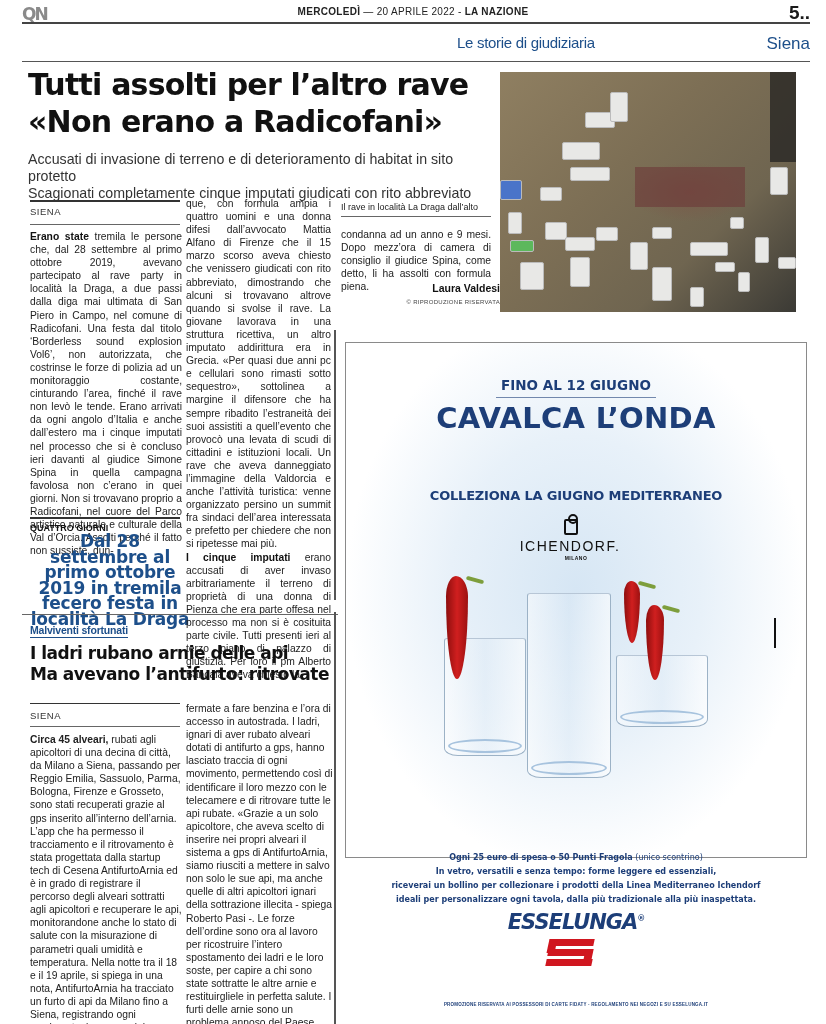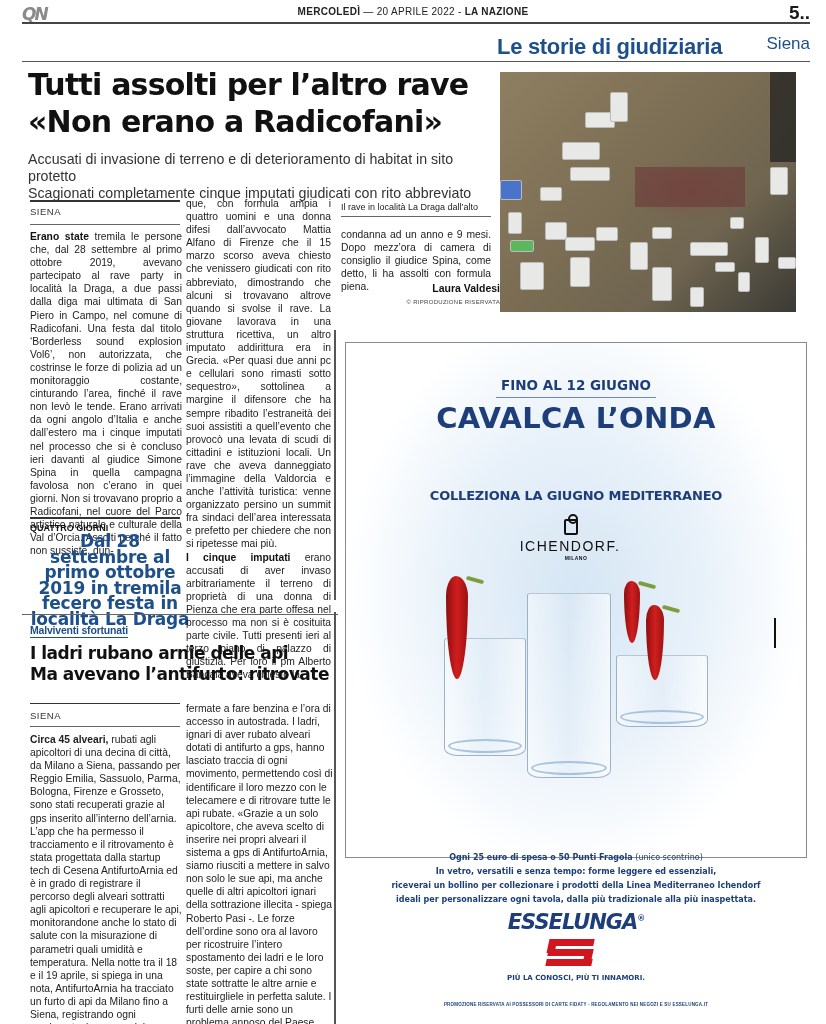--- a/index.html
+++ b/index.html
@@ -1,26 +1,26 @@
 <!DOCTYPE html>
 <html><head>
 <meta charset="utf-8">
 <style>
   * { box-sizing: border-box; margin: 0; padding: 0; }
   html, body { width: 826px; height: 1024px; background: #ffffff; overflow: hidden; }
   body { position: relative; font-family: "Liberation Sans", sans-serif; color: #1a1a1a; }
 
   
-  .logo { position: absolute; left: 22px; top: 4px; font-family: "DejaVu Sans", sans-serif; font-weight: bold; font-style: italic; font-size: 17px; color: #8a8a8a; letter-spacing: -2px; }
+  .logo { position: absolute; left: 22px; top: 4px; font-family: "DejaVu Sans", sans-serif; font-weight: bold; font-size: 17px; color: #8a8a8a; letter-spacing: -2px; }
   .masthead { position: absolute; left: 0; width: 826px; top: 6px; text-align: center; font-size: 10px; color: #222; letter-spacing: 0.3px; }
   .masthead .day { font-weight: bold; }
   .masthead .paper { font-weight: bold; }
   .pagenum { position: absolute; right: 16px; top: 2px; font-size: 19px; font-weight: bold; color: #1a1a1a; }
   .rule-top { position: absolute; left: 22px; right: 16px; top: 22px; height: 2px; background: #444; }
-  .section { position: absolute; left: 457px; top: 34px; font-size: 22px; font-weight: bold; color: #1d4f8a; font-family: "Liberation Sans", sans-serif; letter-spacing: -0.3px; margin-left: 40px; }
+  .section { position: absolute; left: 457px; top: 34px; font-size: 15px; font-weight: normal; color: #1d4f8a; font-family: "Liberation Sans", sans-serif; letter-spacing: -0.3px; }
   .city { position: absolute; right: 16px; top: 34px; font-size: 17px; color: #1d4f8a; }
   .rule-sec { position: absolute; left: 22px; right: 16px; top: 61px; height: 1px; background: #555; }
 
   
   .headline { position: absolute; left: 28px; top: 66px; width: 470px; font-family: "DejaVu Sans", sans-serif; font-weight: bold; font-size: 30px; line-height: 37px; color: #111; letter-spacing: -0.8px; }
   .subhead { position: absolute; left: 28px; top: 151px; width: 470px; font-size: 14.2px; line-height: 17px; color: #333; }
 
   .photo { position: absolute; left: 500px; top: 72px; width: 296px; height: 240px; overflow: hidden;
     background:
       radial-gradient(ellipse 60px 30px at 190px 120px, #7a5a4a 0%, rgba(120,90,70,0) 100%),
@@ -190,15 +190,14 @@
   </div>
 
   <div class="ess"><span>ESSELUNGA</span><sup style="font-size:8px">®</sup></div>
   <div class="ess-s">
     <div class="bar" style="left:6px;top:0;width:44px"></div>
     <div class="bar" style="left:4px;top:0;width:8px;height:14px"></div>
     <div class="bar" style="left:4px;top:10px;width:44px"></div>
     <div class="bar" style="left:40px;top:10px;width:8px;height:16px"></div>
     <div class="bar" style="left:2px;top:20px;width:46px"></div>
   </div>
-  <div class="tagline">PIÙ LA CONOSCI, PIÙ TI INNAMORI.</div>
   <div class="legal">PROMOZIONE RISERVATA AI POSSESSORI DI CARTE FIDATY - REGOLAMENTO NEI NEGOZI E SU ESSELUNGA.IT</div>
 </div>
 
 </body></html>

